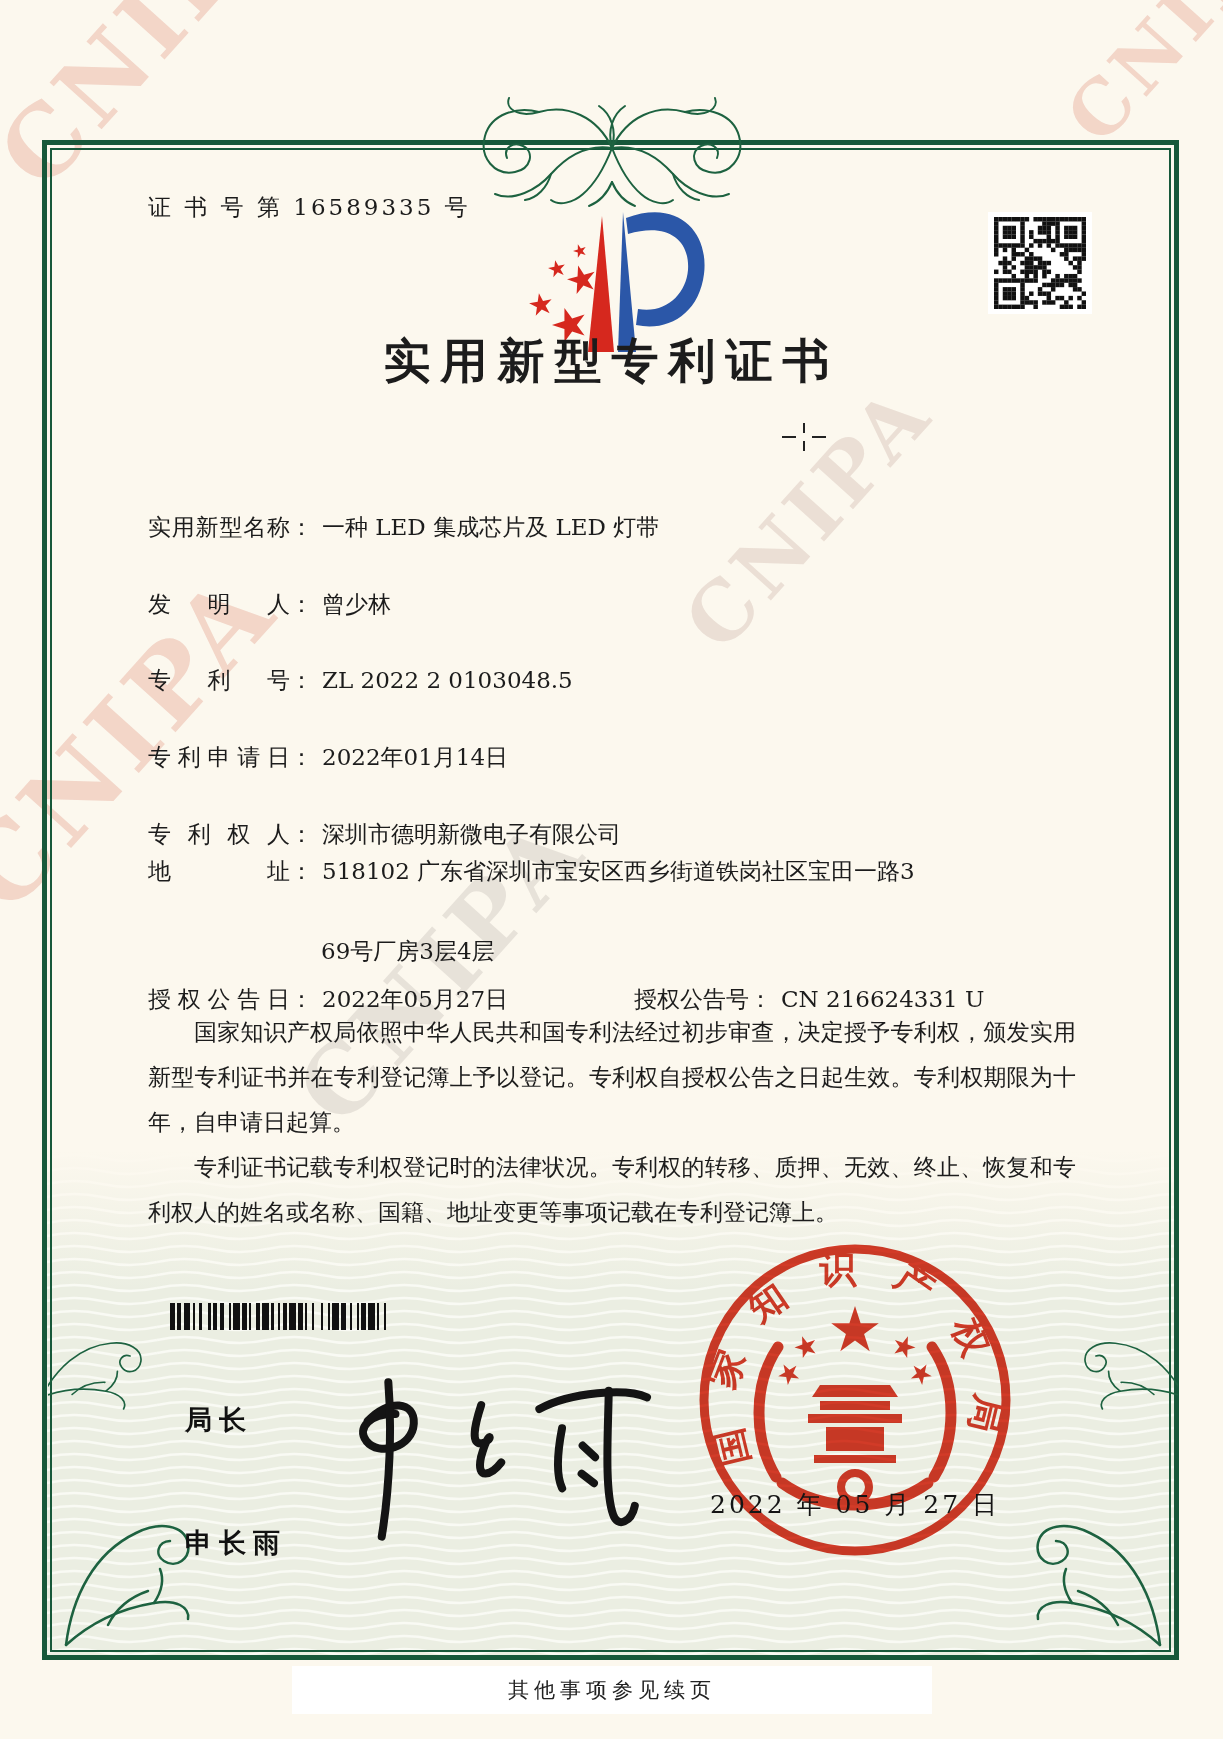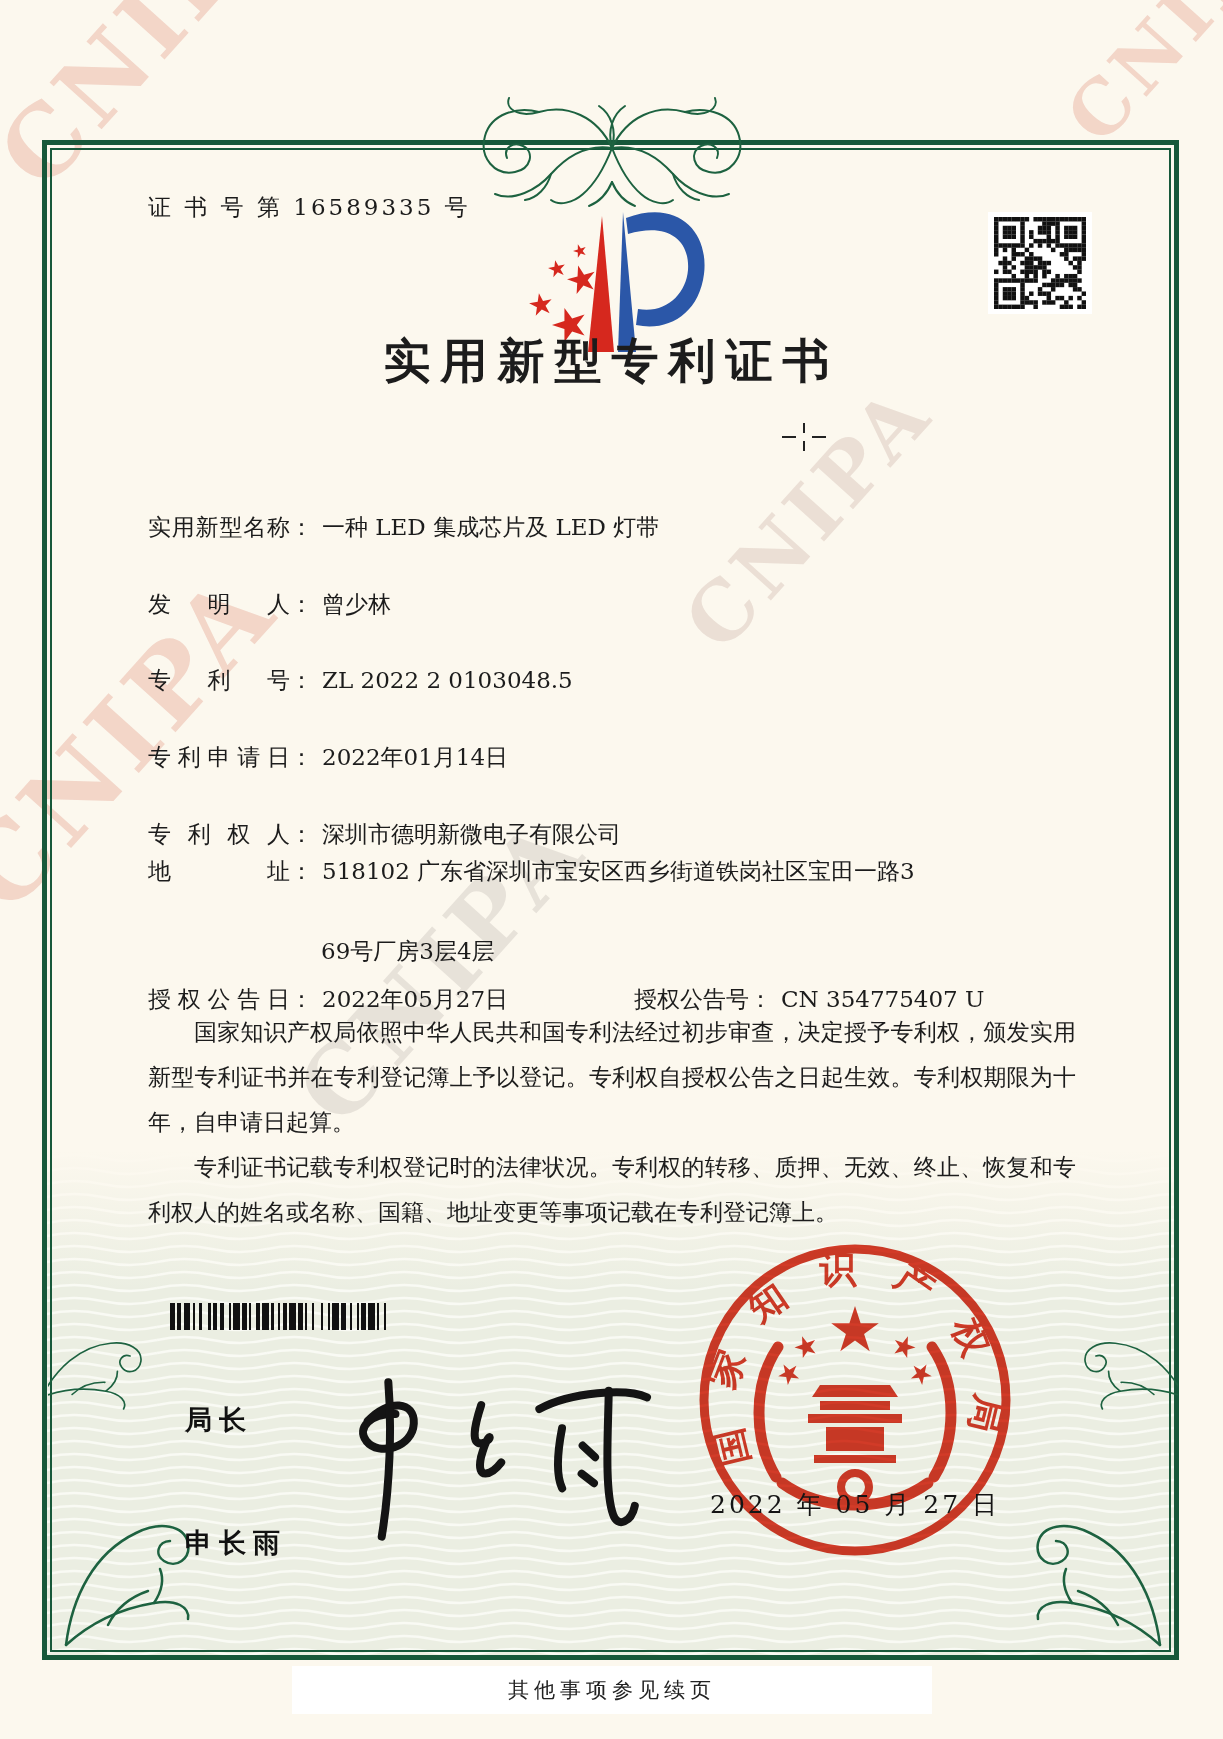--- a/index.html
+++ b/index.html
@@ -406,21 +406,21 @@
   </div>
   <div class="row" style="top:856px">
     <span class="lbl">地址</span><span class="colon">：</span><span class="val">518102 广东省深圳市宝安区西乡街道铁岗社区宝田一路3</span>
   </div>
   <div class="row" style="top:936px;left:321px">
     <span>69号厂房3层4层</span>
   </div>
   <div class="row" style="top:984px">
     <span class="lbl">授权公告日</span><span class="colon">：</span><span class="val">2022年05月27日</span>
     <span style="position:absolute;left:486px">
-      <span>授权公告号</span><span>：</span><span class="val">CN 354775407 U</span>
+      <span>授权公告号</span><span>：</span><span class="val">CN 216624331 U</span>
     </span>
   </div>
 
   <div class="bodytext">
     <p>国家知识产权局依照中华人民共和国专利法经过初步审查，决定授予专利权，颁发实用新型专利证书并在专利登记簿上予以登记。专利权自授权公告之日起生效。专利权期限为十年，自申请日起算。</p>
     <p>专利证书记载专利权登记时的法律状况。专利权的转移、质押、无效、终止、恢复和专利权人的姓名或名称、国籍、地址变更等事项记载在专利登记簿上。</p>
   </div>
 
   <div class="barcode" id="barcode">
       <div style="width: 4.5px; background: rgb(17, 17, 17);"></div>

